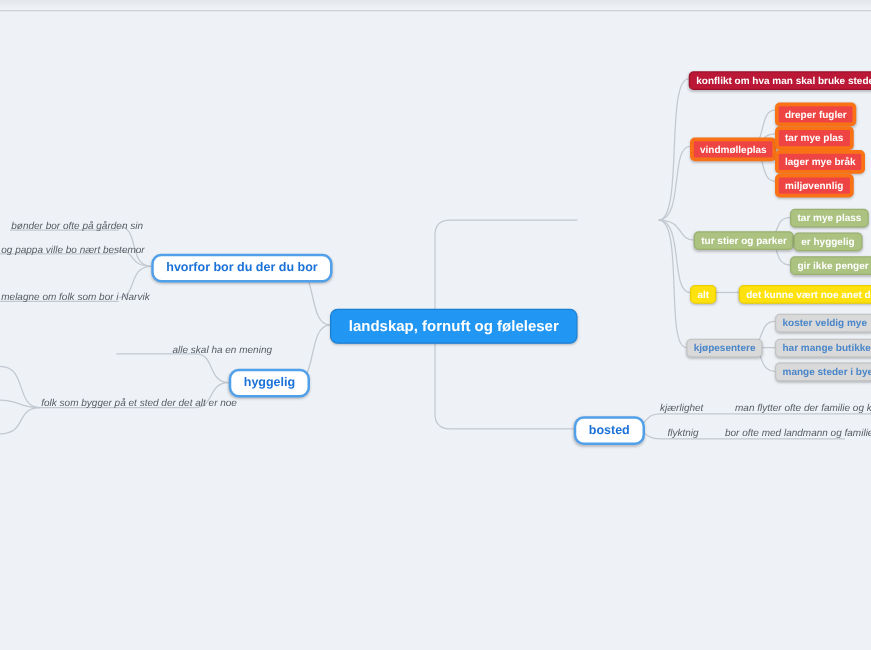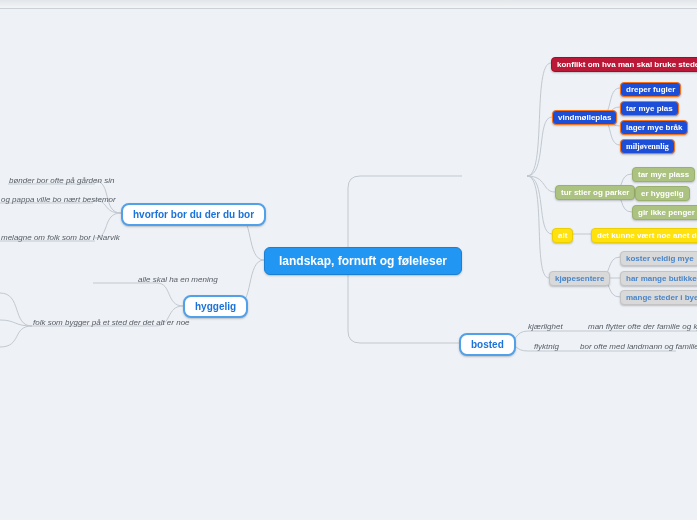--- a/index.html
+++ b/index.html
@@ -11,21 +11,21 @@
   .node{position:absolute;display:flex;align-items:center;justify-content:center;
         white-space:nowrap;box-shadow:0 1px 2px rgba(0,0,0,.22);box-sizing:border-box;}
   .sm{font-size:8px;line-height:9px;padding:2px 5px;border-radius:4px;font-weight:bold;}
   .n-blue{background:#2296f3;border:1px solid #1b7fd4;color:#fff;font-weight:bold;
           font-size:12px;padding:6px 14px;border-radius:6px;}
   .n-white{background:#ffffff;border:2px solid #51a0ea;color:#1b72d8;font-weight:bold;
            font-size:10px;padding:4px 10px;border-radius:8px;}
   .n-red-big{background:#bb1837;border:1px solid #9e0e2b;color:#fff;font-weight:bold;
              font-size:10px;padding:4px 8px;border-radius:5px;}
   .n-red{background:#bb1837;border:1px solid #9e0e2b;color:#fff;}
-  .n-indigo{background:#1d4ed8;border:1px solid #f97316;color:#fff;}
+  .n-indigo{background:#ef4444;border:3px solid #f97316;color:#fff;}
   .n-sage{background:#abc280;border:1px solid #99b06e;color:#fff;}
   .n-yellow{background:#ffe20d;border:1px solid #eccf00;color:#fff;}
   .n-gray{background:#d9d9d9;border:1px solid #c4c4c4;color:#4a86c9;}
   .txt{position:absolute;color:#565b63;font-size:8px;line-height:9px;white-space:nowrap;font-style:italic;}
 </style>
 </head>
 <body>
 
 <div id="canvas">
 
@@ -93,21 +93,21 @@
   <div class="node n-white" style="left:183px;top:295px;">hyggelig</div>
   <div class="txt" style="left:94px;top:275px;padding-left:44px;">alle skal ha en mening</div>
   <div class="txt" style="left:33px;top:318px;">folk som bygger på et sted der det alt er noe</div>
 
   <div class="node sm n-red" style="left:551px;top:57px;">konflikt om hva man skal bruke steder til</div>
 
   <div class="node sm n-indigo" style="left:552px;top:110px;">vindmølleplas</div>
   <div class="node sm n-indigo" style="left:620px;top:82px;">dreper fugler</div>
   <div class="node sm n-indigo" style="left:620px;top:101px;">tar mye plas</div>
   <div class="node sm n-indigo" style="left:620px;top:120px;">lager mye bråk</div>
-  <div class="node sm n-indigo" style="left:620px;top:139px;font-family:Liberation Serif, serif;">miljøvennlig</div>
+  <div class="node sm n-indigo" style="left:620px;top:139px;">miljøvennlig</div>
 
   <div class="node sm n-sage" style="left:555px;top:185px;">tur stier og parker</div>
   <div class="node sm n-sage" style="left:632px;top:167px;">tar mye plass</div>
   <div class="node sm n-sage" style="left:603px;top:186px;margin-left:32px;">er hyggelig</div>
   <div class="node sm n-sage" style="left:632px;top:205px;">gir ikke penger til ko</div>
 
   <div class="node sm n-yellow" style="left:552px;top:228px;">alt</div>
   <div class="node sm n-yellow" style="left:591px;top:228px;">det kunne vært noe anet der</div>
 
   <div class="node sm n-gray" style="left:549px;top:271px;">kjøpesentere</div>

